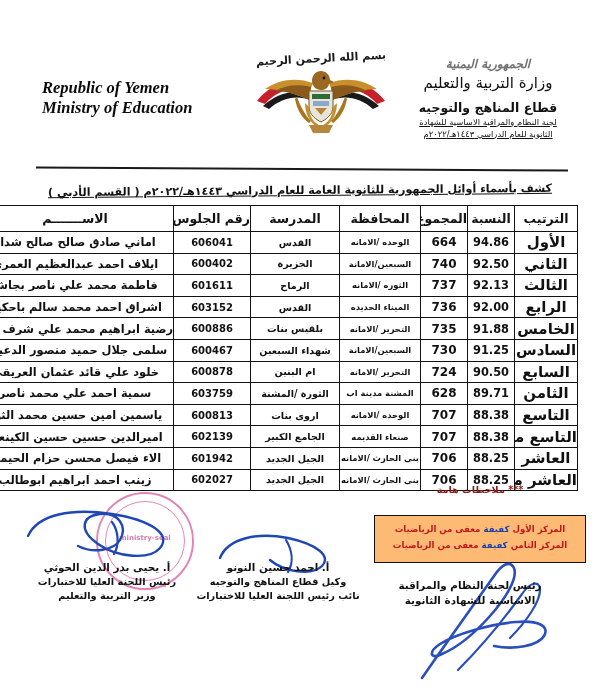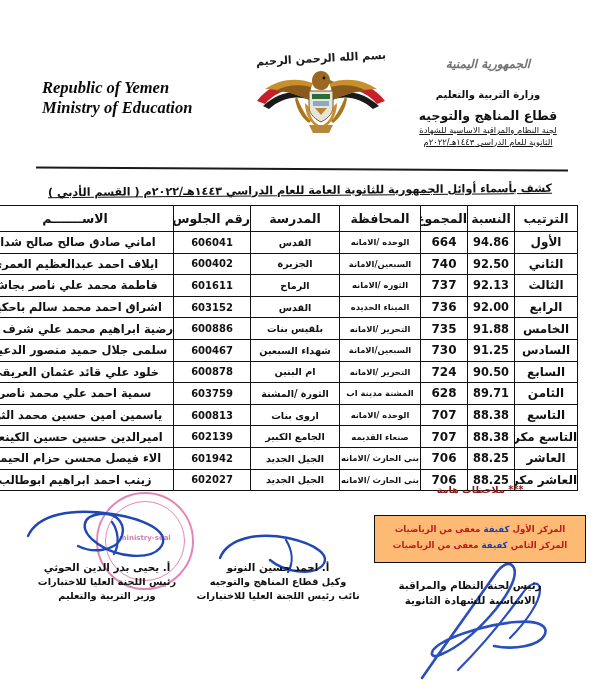--- a/index.html
+++ b/index.html
@@ -67,25 +67,25 @@
     line-height: 1.18;
   }
   .hr-l1 {
     font-size: 12px;
     font-weight: bold;
     font-style: italic;
     color: #737373;
     letter-spacing: -0.4px;
   }
   .hr-l2 {
-    font-size: 10px;
-    font-weight: bold;
+    font-size: 15px;
+    font-weight: normal;
     color: #111;
     letter-spacing: 0.8px;
-    margin-top: 18px;
+    margin-top: 4px;
   }
   .hr-l3 {
     font-size: 12.5px;
     font-weight: bold;
     color: #111;
     margin-top: 8px;
   }
   .hr-l4, .hr-l5 {
     font-size: 8.4px;
     font-weight: normal;
@@ -146,21 +146,21 @@
     height: 25px;
     font-size: 12.5px;
     font-weight: bold;
   }
   .c-name   { width: 196px; font-size: 11.4px; font-weight: bold; text-align: center; }
   .c-seat   { width: 76px;  font-size: 10px; font-weight: bold; }
   .c-school { width: 88px;  font-size: 9.6px;  font-weight: bold; }
   .c-gov    { width: 80px;  font-size: 8.4px;  font-weight: bold; }
   .c-total  { width: 46px;  font-size: 12px;   font-weight: bold; }
   .c-pct    { width: 46px;  font-size: 11.4px; font-weight: bold; direction: ltr; }
-  .c-rank   { width: 62px;  font-size: 12px; font-weight: bold; }
+  .c-rank   { width: 62px;  font-size: 15px; font-weight: bold; }
 
   th.c-name { letter-spacing: 2px; }
 
   
   .notes {
     position: absolute;
     top: 484px;
     right: 14px;
     width: 212px;
     text-align: center;

